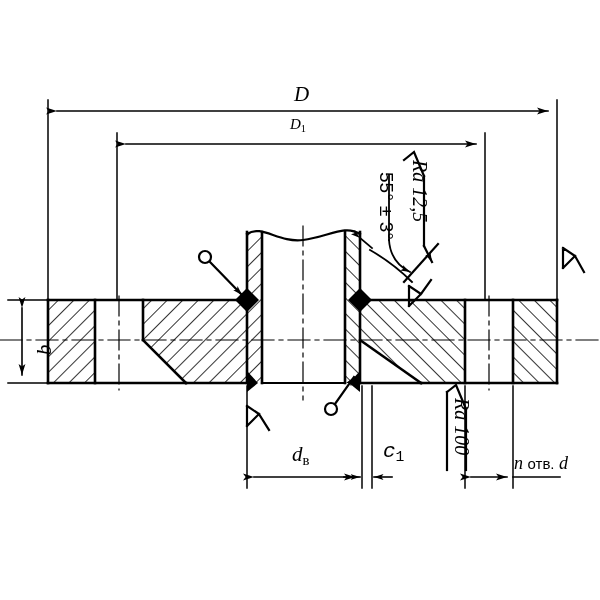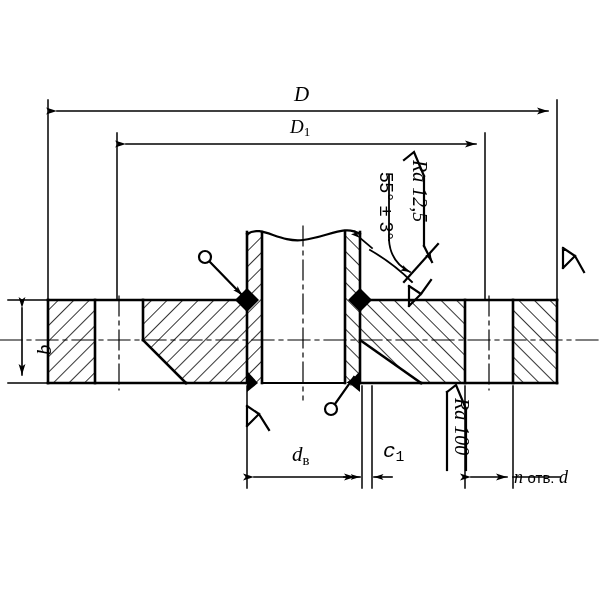--- a/index.html
+++ b/index.html
@@ -190,35 +190,35 @@
     <g stroke-width="2.2">
       <circle cx="331" cy="409" r="6" fill="#fff"></circle>
       <path d="M335,404 L354,377" marker-end="url(#arrSm)" fill="none"></path>
     </g>
 
   </g>
 </svg>
 
 <div class="lbl it" style="left:294px;top:84px;font-size:21px;">D</div>
 
-<div class="lbl" style="left:290px;top:117px;font-size:19px;">
+<div class="lbl" style="left:290px;top:117px;font-size:15px;">
   <span class="it">D</span><span class="sub">1</span>
 </div>
 
 <div class="lbl it rot90" style="left:34px;top:355px;font-size:21px;">b</div>
 
 <div class="lbl" style="left:292px;top:444px;font-size:21px;">
   <span class="it">d</span><span class="sub">в</span>
 </div>
 
 <div class="lbl" style="left:383px;top:441px;font-size:21px;font-family:Liberation Mono, monospace;">
   <span class="it">c</span><span class="sub">1</span>
 </div>
 
-<div class="lbl" style="left:514px;top:468px;font-size:18px;">
+<div class="lbl" style="left:514px;top:454px;font-size:18px;">
   <span class="it">n</span>
   <span style="font-family:'Liberation Sans',sans-serif;font-size:15px;">отв.</span>
   <span class="it">d</span>
 </div>
 
 <div class="lbl it rot-up" style="left:430px;top:160px;font-size:20px;">Ra 12,5</div>
 
 <div class="lbl rot-up" style="left:396px;top:172px;font-size:19px;font-family:'Liberation Sans',sans-serif;">55° ± 3°</div>
 
 <div class="lbl it rot-up" style="left:472px;top:398px;font-size:20px;">Ra 100</div>

